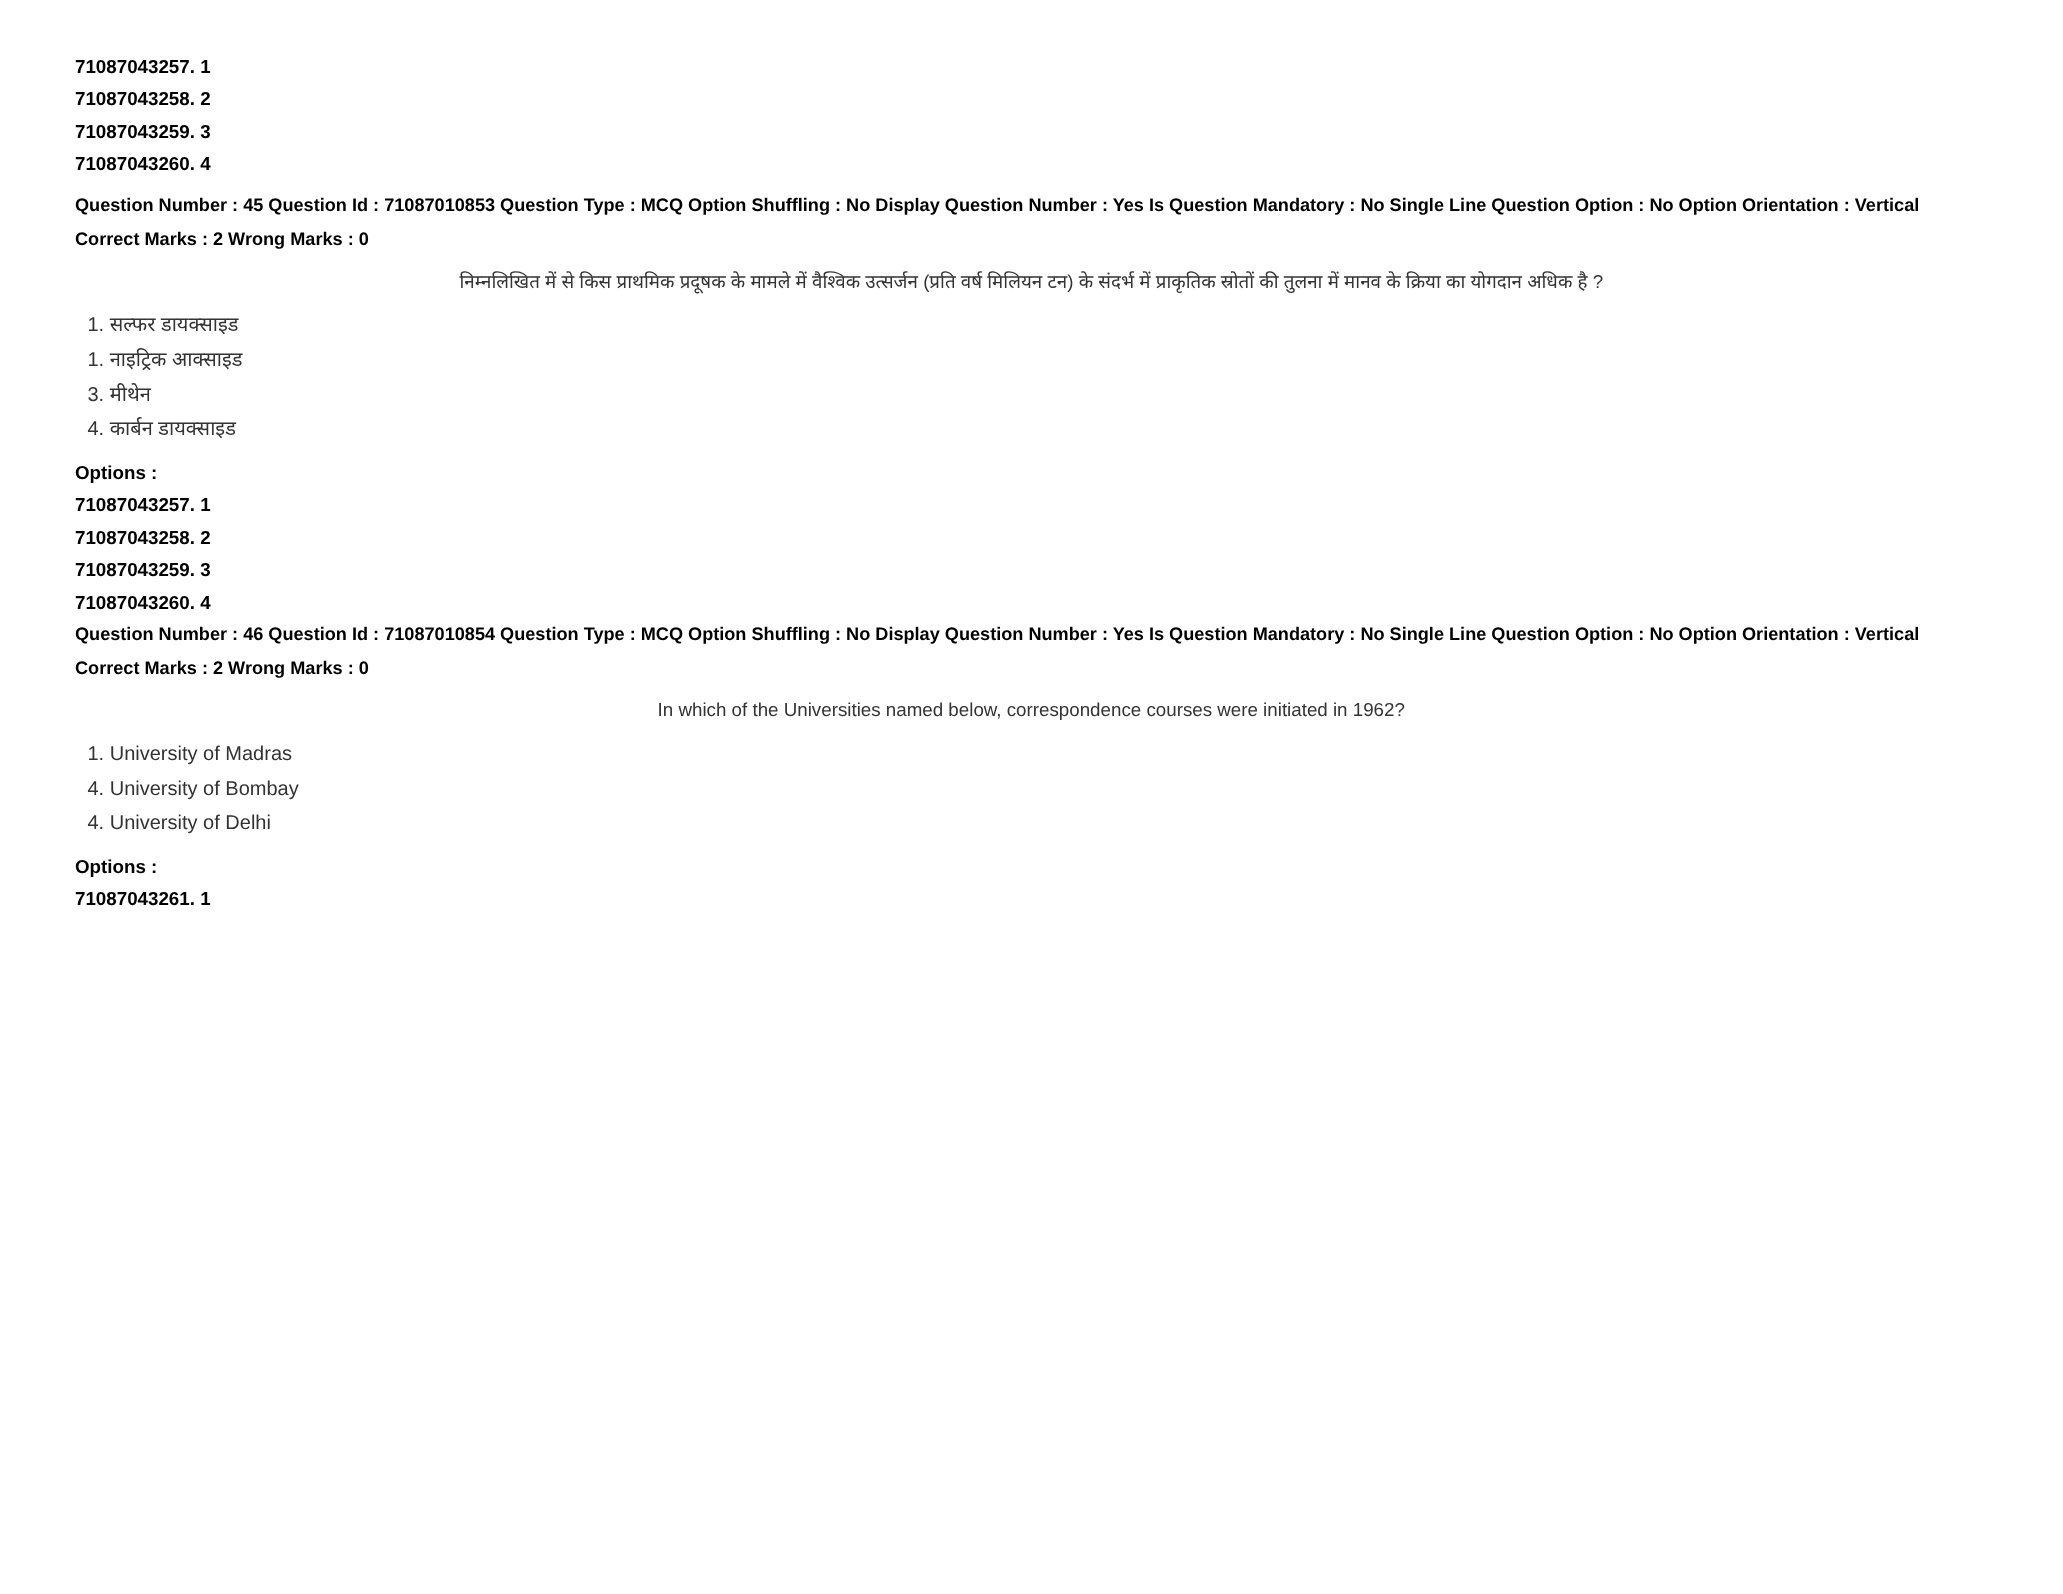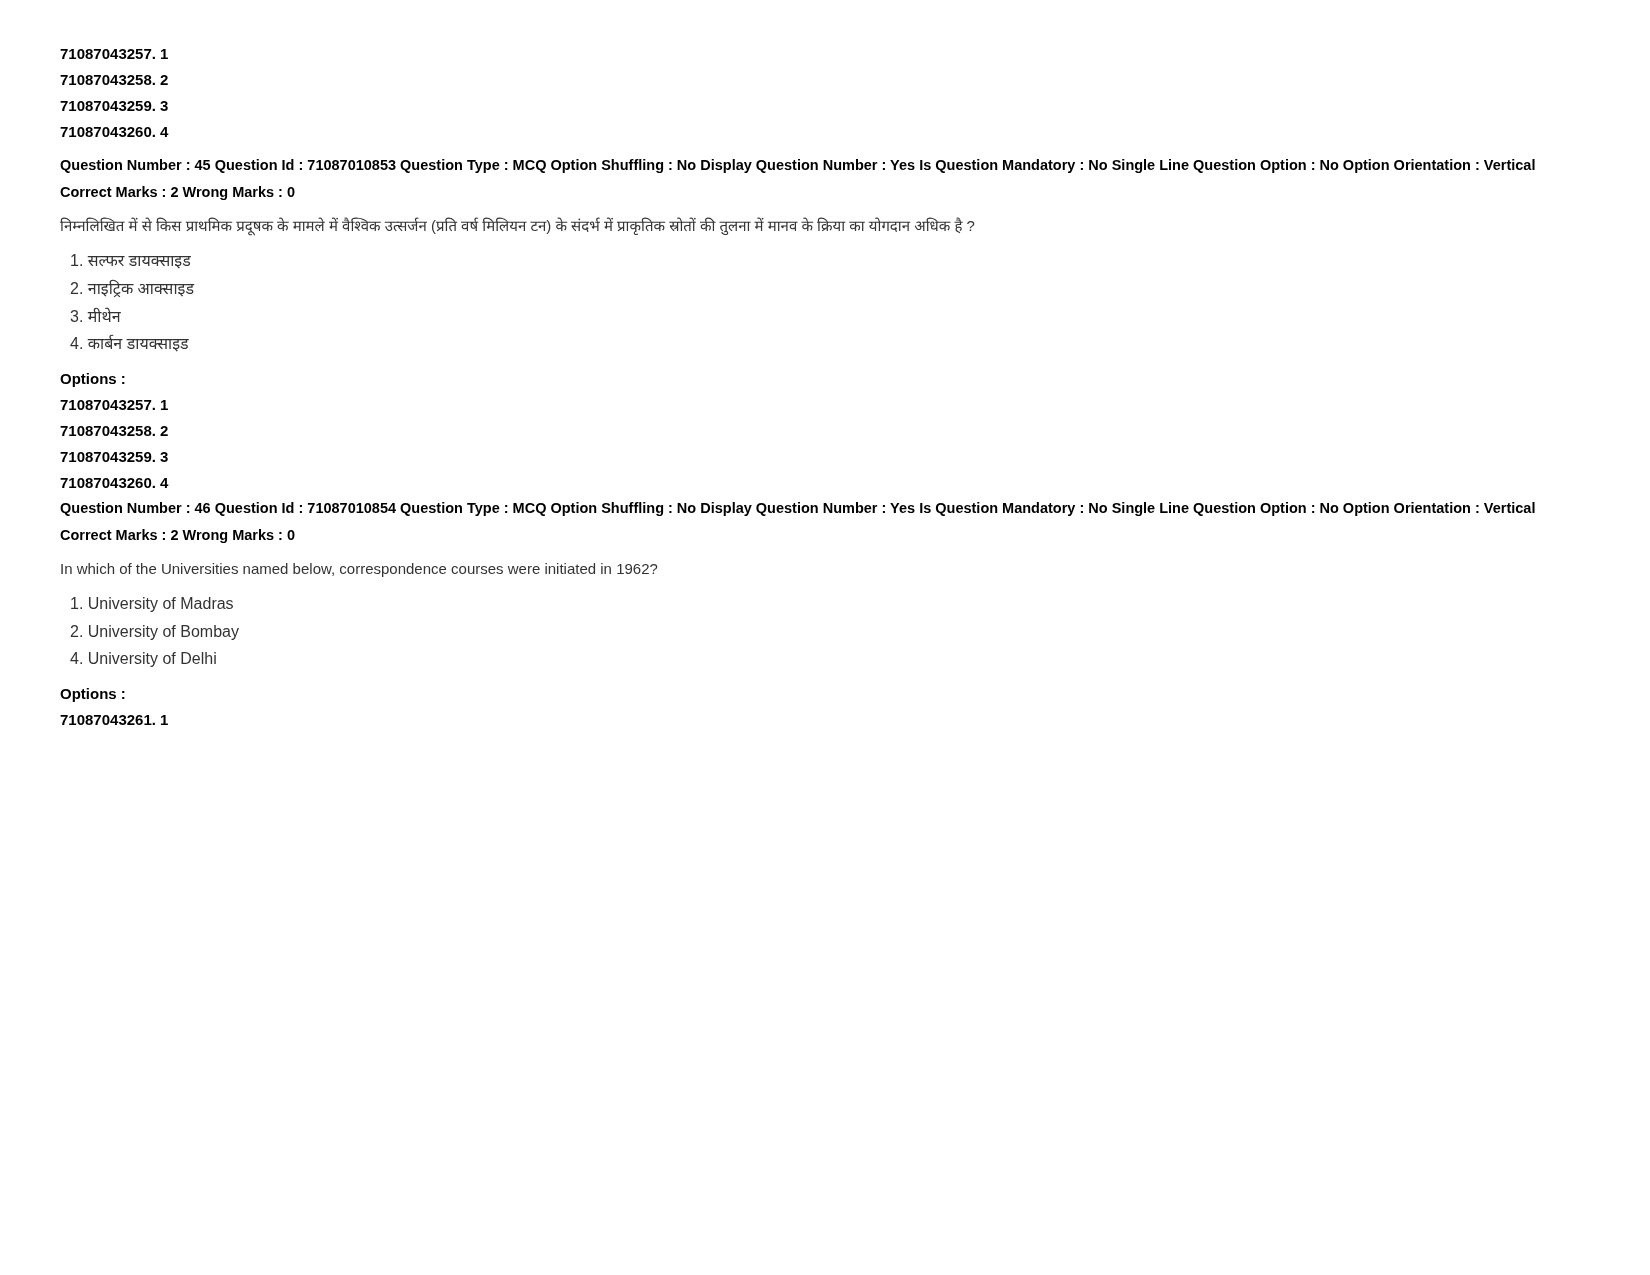--- a/index.html
+++ b/index.html
@@ -28,20 +28,21 @@
     }
     .correct-marks {
       font-weight: bold;
       font-size: 14.5px;
       margin-bottom: 10px;
     }
     .question-text {
       font-size: 15px;
       margin-bottom: 10px;
       color: #333;
+      text-align: center;
     }
     .option-item {
       margin: 3px 0 3px 10px;
       font-size: 16px;
       color: #333;
     }
     .section-label {
       font-weight: bold;
       margin-top: 10px;
       margin-bottom: 2px;
@@ -66,36 +67,36 @@
   <div class="option-id-line">71087043260.  4</div>
 </div>
 
 <div class="question-meta">Question Number : 45 Question Id : 71087010853 Question Type : MCQ Option Shuffling : No Display Question Number : Yes Is Question Mandatory : No Single Line Question Option : No Option Orientation : Vertical</div>
 <div class="correct-marks">Correct Marks : 2 Wrong Marks : 0</div>
 
 <div class="question-text">निम्नलिखित में से किस प्राथमिक प्रदूषक के मामले में वैश्विक उत्सर्जन (प्रति वर्ष मिलियन टन) के संदर्भ में प्राकृतिक स्रोतों की तुलना में मानव के क्रिया का योगदान अधिक है ?</div>
 
 <div class="options-list">
   <div class="option-item">1. सल्फर डायक्साइड</div>
-  <div class="option-item">2. नाइट्रिक आक्साइड</div>
+  <div class="option-item">1. नाइट्रिक आक्साइड</div>
   <div class="option-item">3. मीथेन</div>
   <div class="option-item">4. कार्बन डायक्साइड</div>
 </div>
 
 <div class="section-label">Options :</div>
 <div class="option-id-line">71087043257.  1</div>
 <div class="option-id-line">71087043258.  2</div>
 <div class="option-id-line">71087043259.  3</div>
 <div class="option-id-line">71087043260.  4</div>
 
 <div class="question-meta">Question Number : 46 Question Id : 71087010854 Question Type : MCQ Option Shuffling : No Display Question Number : Yes Is Question Mandatory : No Single Line Question Option : No Option Orientation : Vertical</div>
 <div class="correct-marks">Correct Marks : 2 Wrong Marks : 0</div>
 
 <div class="question-text">In which of the Universities named below, correspondence courses were initiated in 1962?</div>
 
 <div class="options-list">
   <div class="option-item">1. University of Madras</div>
-  <div class="option-item">2. University of Bombay</div>
+  <div class="option-item">4. University of Bombay</div>
   <div class="option-item">4. University of Delhi</div>
 </div>
 
 <div class="section-label">Options :</div>
 <div class="option-id-line">71087043261.  1</div>
 
 </body></html>

